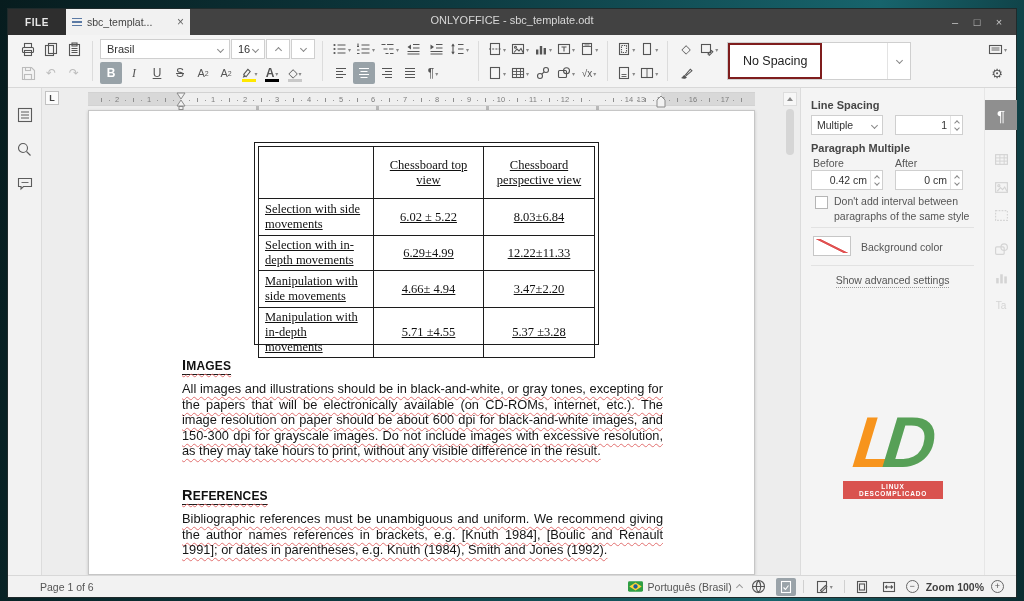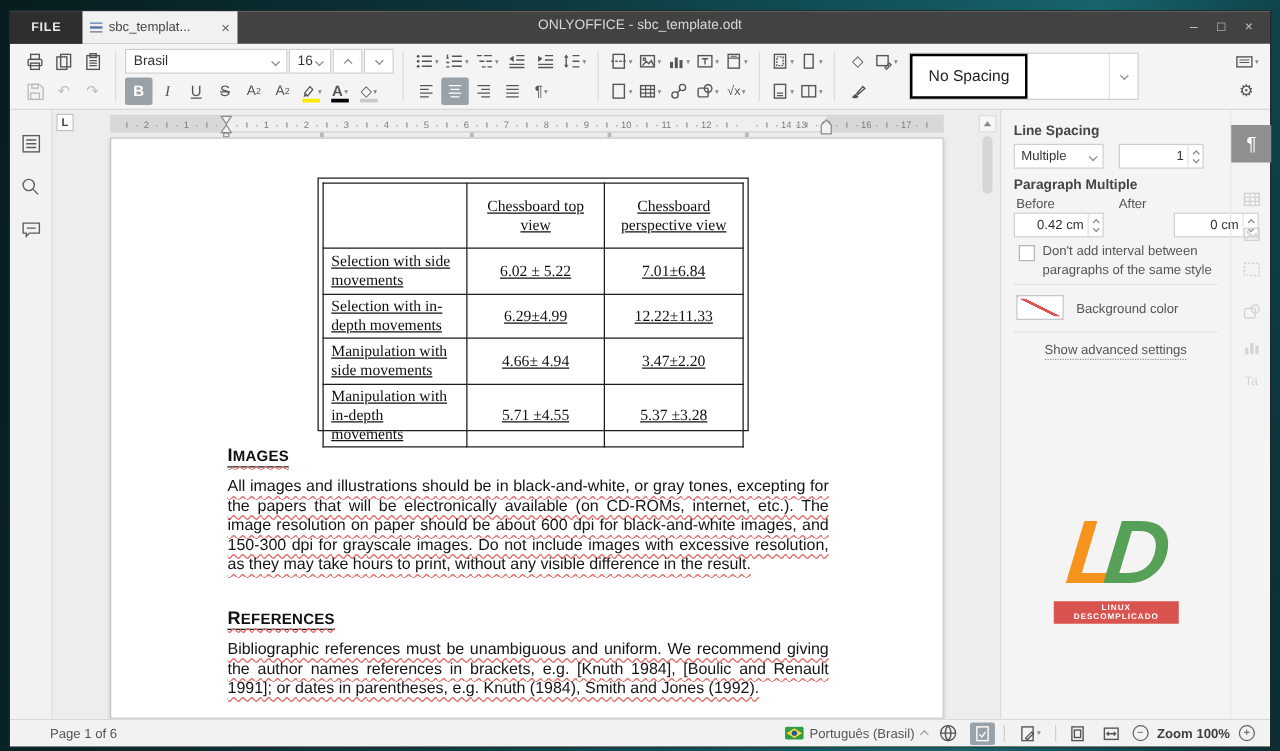--- a/index.html
+++ b/index.html
@@ -38,21 +38,21 @@
   .chv.dn{transform:rotate(45deg);margin:-2px 0 0 0;}
   .sqbtn{width:24px;height:20px;border:1px solid #cfcfcf;background:#fff;display:flex;align-items:center;justify-content:center;cursor:pointer;}
   .bld{font-weight:bold;font-size:12px;}
   .it{font-style:italic;font-size:12px;font-family:"Liberation Serif",serif;}
   .un{text-decoration:underline;font-size:12px;}
   .st{text-decoration:line-through;font-size:12px;}
   .scriptt{font-size:11px;}
   .scriptt sub,.scriptt sup{font-size:7px;}
   .colorbtn .bar{position:absolute;left:4px;right:4px;bottom:2px;height:3px;}
   .gal{display:flex;height:38px;background:#fff;border:1px solid #cfcfcf;margin:0 4px;align-self:center;}
-  .gal-item{width:94px;border:2px solid #000000;display:flex;align-items:center;justify-content:center;font-size:12.5px;color:#222;cursor:pointer;}
+  .gal-item{width:94px;border:2px solid #7f1d1d;display:flex;align-items:center;justify-content:center;font-size:12.5px;color:#222;cursor:pointer;}
   .gal-empty{width:66px;border-right:1px solid #e3e3e3;}
   .gal-arrow{width:22px;display:flex;align-items:center;justify-content:center;cursor:pointer;}
 
   
   .main{flex:1;display:flex;min-height:0;position:relative;}
   .left-sidebar{width:34px;background:#f2f2f2;border-right:1px solid #dcdcdc;display:flex;flex-direction:column;align-items:center;padding-top:18px;gap:16px;}
   .sb-ic{width:18px;height:18px;display:flex;align-items:center;justify-content:center;color:#5c5c5c;cursor:pointer;}
   .sb-ic svg{stroke:currentColor;fill:none;stroke-width:1.1;}
 
   .editor{flex:1;background:#ededed;position:relative;overflow:hidden;}
@@ -573,21 +573,21 @@
           <table class="doc-table">
             <tbody>
                   <tr style="height:52px;">
               <td class="t-label"></td>
               <td style="width:110px;">Chessboard top view</td>
               <td style="width:111px;">Chessboard perspective view</td>
             </tr>
             <tr style="height:37px;">
               <td class="t-label">Selection with side movements</td>
               <td>6.02 ± 5.22</td>
-              <td>7.01±6.84</td>
+              <td>8.03±6.84</td>
             </tr>
             <tr style="height:34px;">
               <td class="t-label">Selection with in-depth movements</td>
               <td>6.29±4.99</td>
               <td>12.22±11.33</td>
             </tr>
             <tr style="height:37px;">
               <td class="t-label">Manipulation with side movements</td>
               <td>4.66± 4.94</td>
               <td>3.47±2.20</td>
@@ -634,21 +634,21 @@
         <div class="rp-label" style="position:absolute;left:10px;top:54px;">Paragraph Multiple</div>
         <div style="position:absolute;left:12px;top:69px;">Before</div>
         <div style="position:absolute;left:94px;top:69px;">After</div>
         <div class="rp-field" style="left:10px;top:82px;width:72px;">
           <span class="val-r">0.42 cm</span>
           <span class="spin">
                 <i class="u"></i>
                 <i class="d"></i>
               </span>
         </div>
-        <div class="rp-field" style="left:94px;top:82px;width:68px;margin-left:44px;">
+        <div class="rp-field" style="left:94px;top:82px;width:68px;">
           <span class="val-r">0 cm</span>
           <span class="spin">
                 <i class="u"></i>
                 <i class="d"></i>
               </span>
         </div>
 
         <span class="cbx" style="left:14px;top:108px;"></span>
         <div style="position:absolute;left:33px;top:106px;width:140px;line-height:1.45;">Don't add interval between paragraphs of the same style</div>
 

